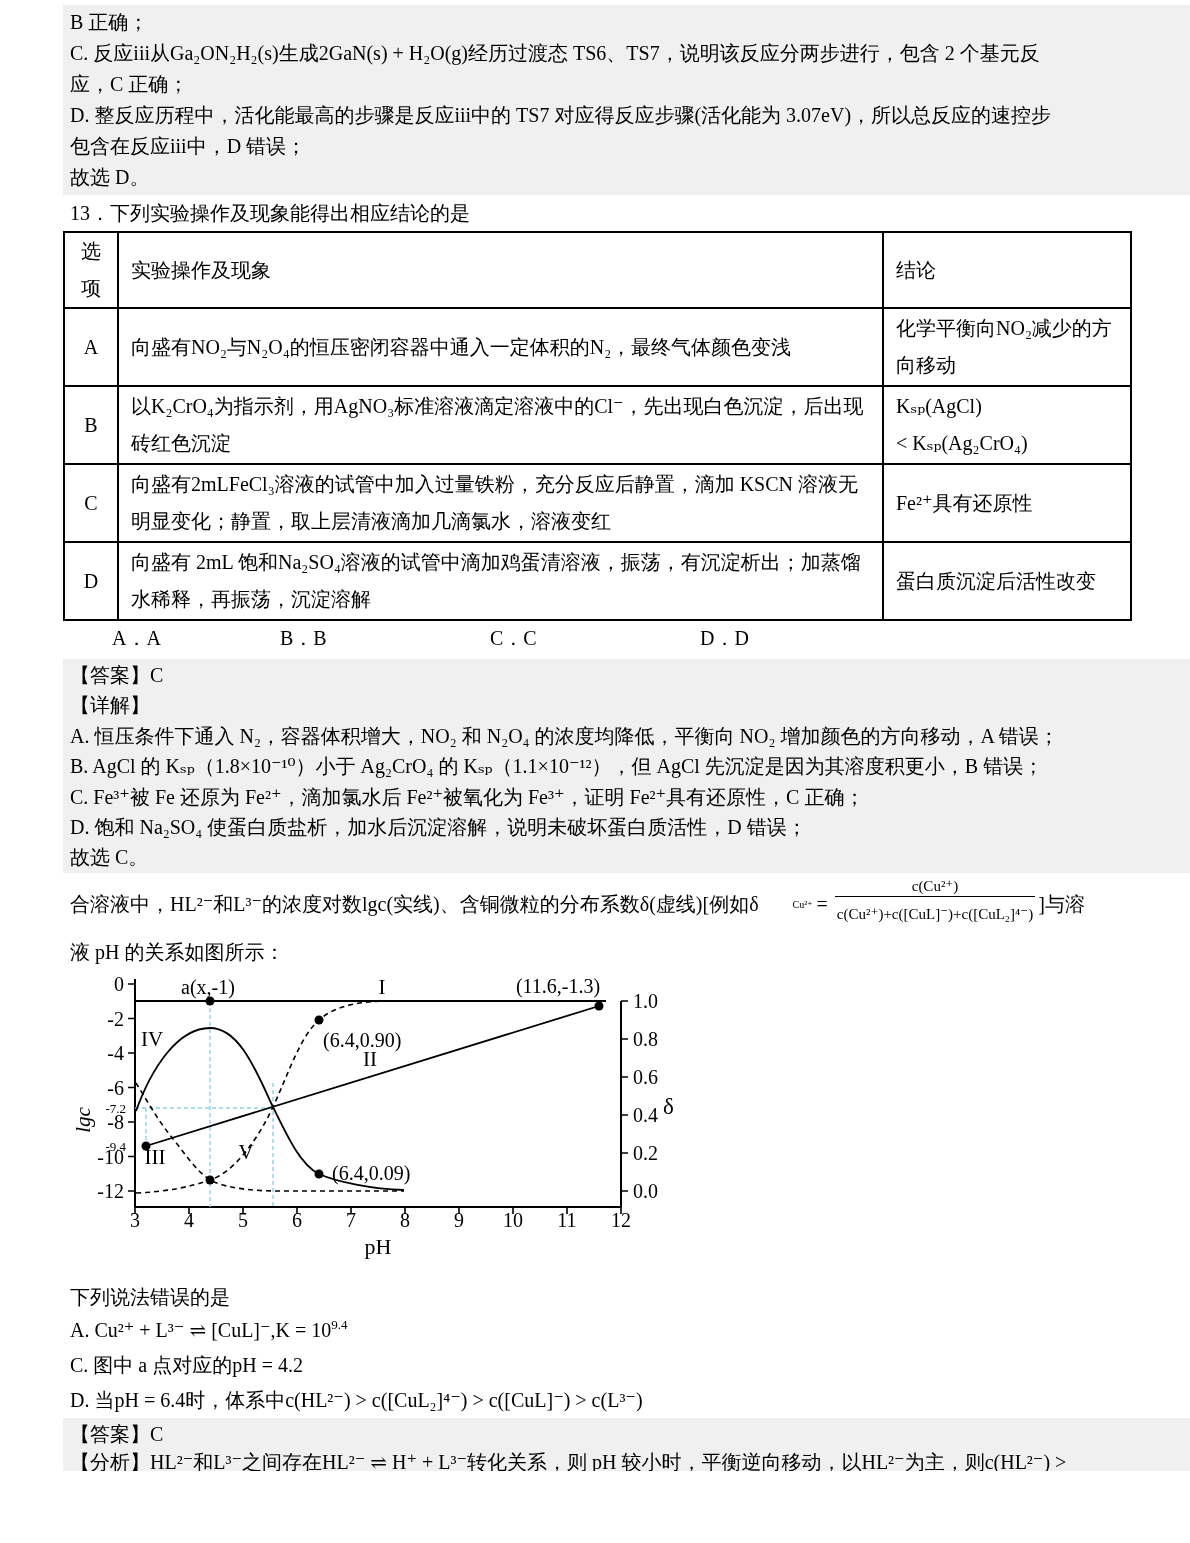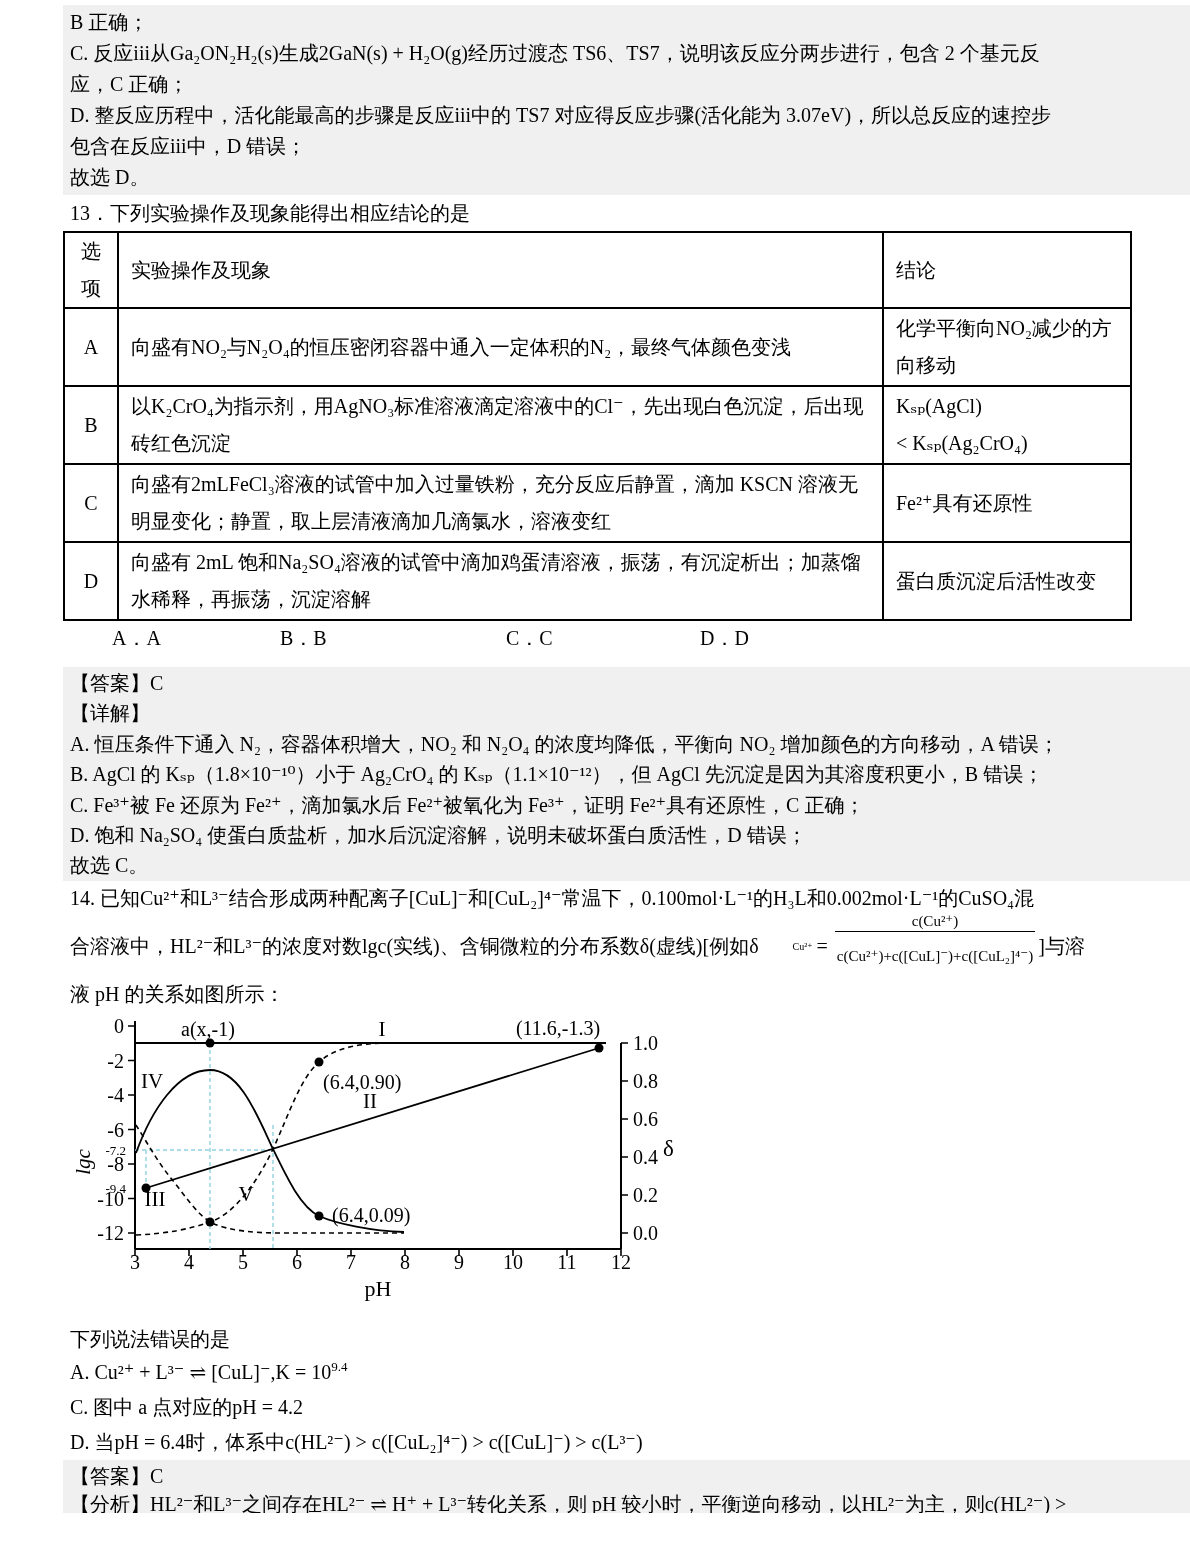--- a/index.html
+++ b/index.html
@@ -16,32 +16,32 @@
   .top-block{margin-top:5px; padding-top:2px; padding-bottom:2px;}
   .top-block .line{line-height:31px;}
   
   .q13-title{line-height:36px;}
   table.q13{border-collapse:collapse; margin-left:-7px; width:1067px; table-layout:fixed;}
   table.q13 td{border:2px solid #000; padding:0 12px; line-height:37px; vertical-align:middle; font-size:20px;}
   td.optcell{text-align:center; padding:0;}
   td.conclcell{white-space:pre-line;}
   tr.hdr{height:76px;margin-left:24px;} tr.r{height:78px;}
   .hdr td{line-height:30px;}
-  .choices13{position:relative; height:46px; line-height:34px;}
+  .choices13{position:relative; height:38px; line-height:34px;}
   .choices13 span{position:absolute; top:0;}
-  .c0{left:42px;} .c1{left:210px;} .c2{left:436px;text-align:right;} .c3{left:630px;}
+  .c0{left:42px;} .c1{left:210px;} .c2{left:420px;text-align:right;} .c3{left:630px;}
   
   .block2{padding-top:1px;}
   .block2 .line{line-height:30.4px;}
   
   .q14-l1{line-height:34px;}
   .q14-l2{height:64px; display:flex; align-items:center; white-space:nowrap;}
   .frac{display:inline-block; text-align:center; font-size:15px; line-height:1.3; margin:0 3px; vertical-align:middle;}
   .frac .num{display:block; padding:0 10px;}
-  .frac .den{display:block; border-top:1.5px solid #000; padding:15px 2px;}
+  .frac .den{display:block; border-top:1.5px solid #000; padding:8px 2px;}
   .dsub{font-size:10px; vertical-align:-7px;padding-left:34px;}
   .q14-l3{line-height:30px;}
   .chart{height:300px; margin-left:-10px;}
   .chart svg text{font-family:"Liberation Serif","DejaVu Serif","DejaVu Sans",serif;}
   .q14-question{margin-top:14px; line-height:32px;}
   .q14-options .opt{line-height:35px; }
   .q14-options sup{font-size:13px; line-height:0;}
   
   .block3{height:53px; overflow:hidden; padding-top:2px;}
   .block3 .line{line-height:28px;}
@@ -108,21 +108,20 @@
   <section class="gray block2">
     <div class="line nw"><span>【答案】</span><span>C</span></div>
     <div class="line nw">【详解】</div>
     <div class="line nw">A. 恒压条件下通入 N₂，容器体积增大，NO₂ 和 N₂O₄ 的浓度均降低，平衡向 NO₂ 增加颜色的方向移动，A 错误；</div>
     <div class="line nw">B. AgCl 的 Kₛₚ（1.8×10⁻¹⁰）小于 Ag₂CrO₄ 的 Kₛₚ（1.1×10⁻¹²），但 AgCl 先沉淀是因为其溶度积更小，B 错误；</div>
     <div class="line nw">C. Fe³⁺被 Fe 还原为 Fe²⁺，滴加氯水后 Fe²⁺被氧化为 Fe³⁺，证明 Fe²⁺具有还原性，C 正确；</div>
     <div class="line nw">D. 饱和 Na₂SO₄ 使蛋白质盐析，加水后沉淀溶解，说明未破坏蛋白质活性，D 错误；</div>
     <div class="line nw">故选 C。</div>
   </section>
 
-  <div class="q14-l1 nw">14. 已知Cu²⁺和L³⁻结合形成两种配离子[CuL]⁻和[CuL₂]⁴⁻常温下，0.100mol·L⁻¹的H₃L和0.002mol·L⁻¹的CuSO₄混</div>
   <div class="q14-l2">
     <span>合溶液中，HL²⁻和L³⁻的浓度对数lgc(实线)、含铜微粒的分布系数δ(虚线)[例如δ</span>
       <span class="dsub">Cu²⁺</span>
     <span style="margin:0 4px">=</span>
     <span class="frac">
       <span class="num">c(Cu²⁺)</span>
       <span class="den">c(Cu²⁺)+c([CuL]⁻)+c([CuL₂]⁴⁻)</span>
     </span>
     <span>]与溶</span>
   </div>

